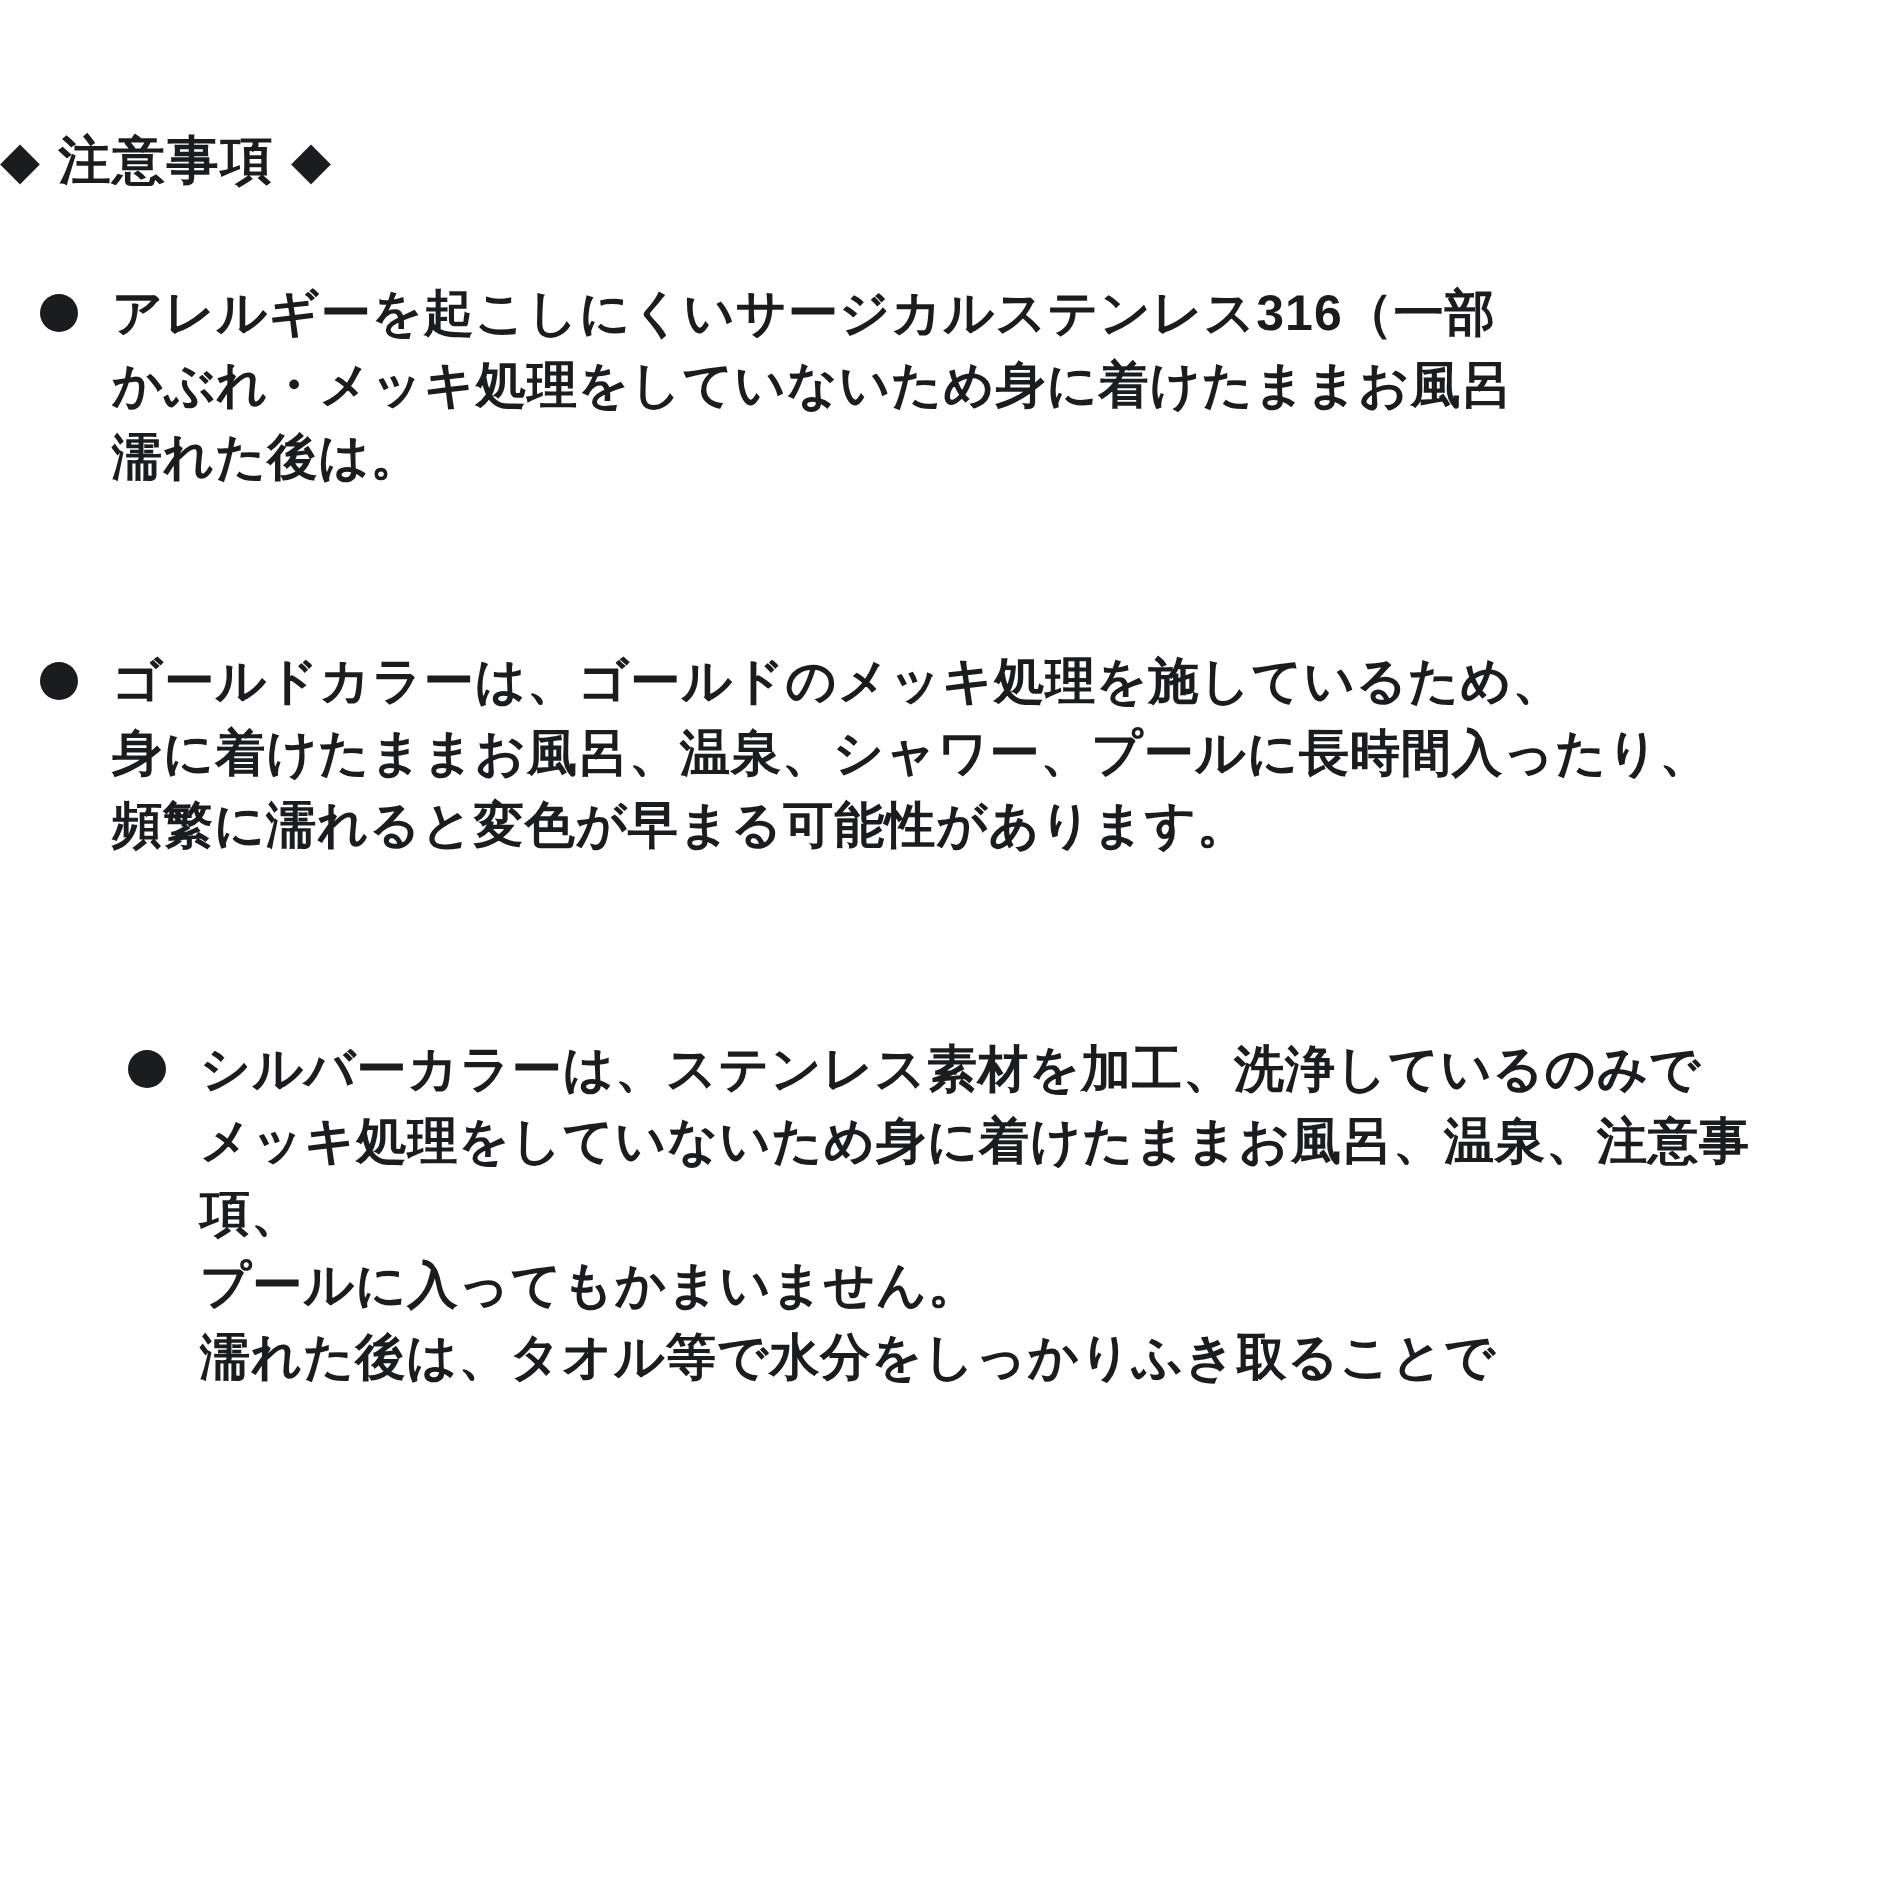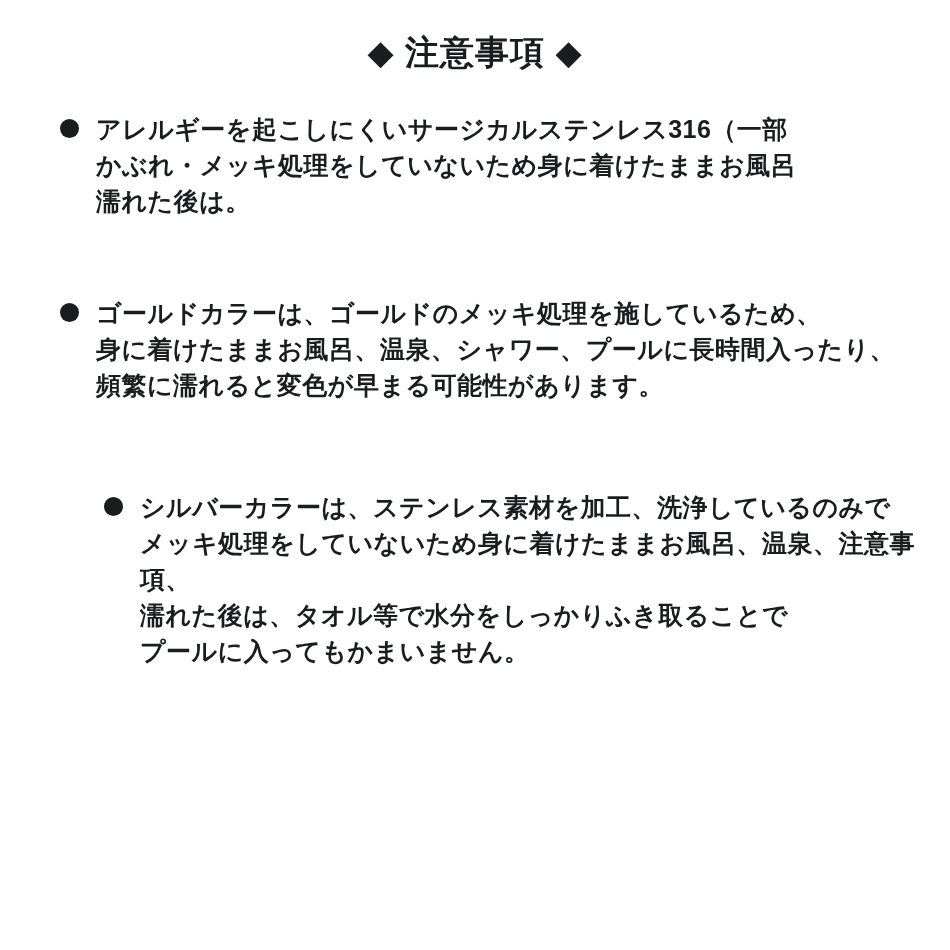--- a/index.html
+++ b/index.html
@@ -15,32 +15,32 @@
     font-family: "Liberation Sans", "DejaVu Sans", sans-serif;
     color: var(--ink);
   }
   .page {
     position: relative;
     width: 950px;
     height: 950px;
     background: var(--bg);
   }
   .title {
-    margin-top: 34px;
-    font-size: 34px;
+    margin-top: 62px;
+    font-size: 26px;
     line-height: 36px;
     font-weight: 700;
-    text-align: center;
+    text-align: left;
     letter-spacing: 1px;
     color: var(--ink);
   }
   .notice {
     display: flex;
     align-items: flex-start;
-    padding-left: 60px;
+    padding-left: 20px;
     padding-right: 30px;
   }
   .notice .bullet {
     flex: 0 0 auto;
     width: 19px;
     height: 19px;
     border-radius: 50%;
     background: var(--ink);
     margin-top: 8px;
     margin-right: 17px;
@@ -79,18 +79,18 @@
       <div class="line">身に着けたままお風呂、温泉、シャワー、プールに長時間入ったり、</div>
       <div class="line">頻繁に濡れると変色が早まる可能性があります。</div>
     </div>
   </section>
 
   <section class="notice notice-3">
     <span class="bullet"></span>
     <div class="lines">
       <div class="line">シルバーカラーは、ステンレス素材を加工、洗浄しているのみで</div>
       <div class="line">メッキ処理をしていないため身に着けたままお風呂、温泉、注意事項、</div>
+      <div class="line">プールに入ってもかまいません。</div>
       <div class="line">濡れた後は、タオル等で水分をしっかりふき取ることで</div>
-      <div class="line">プールに入ってもかまいません。</div>
     </div>
   </section>
 
 </div>
 
 </body></html>

